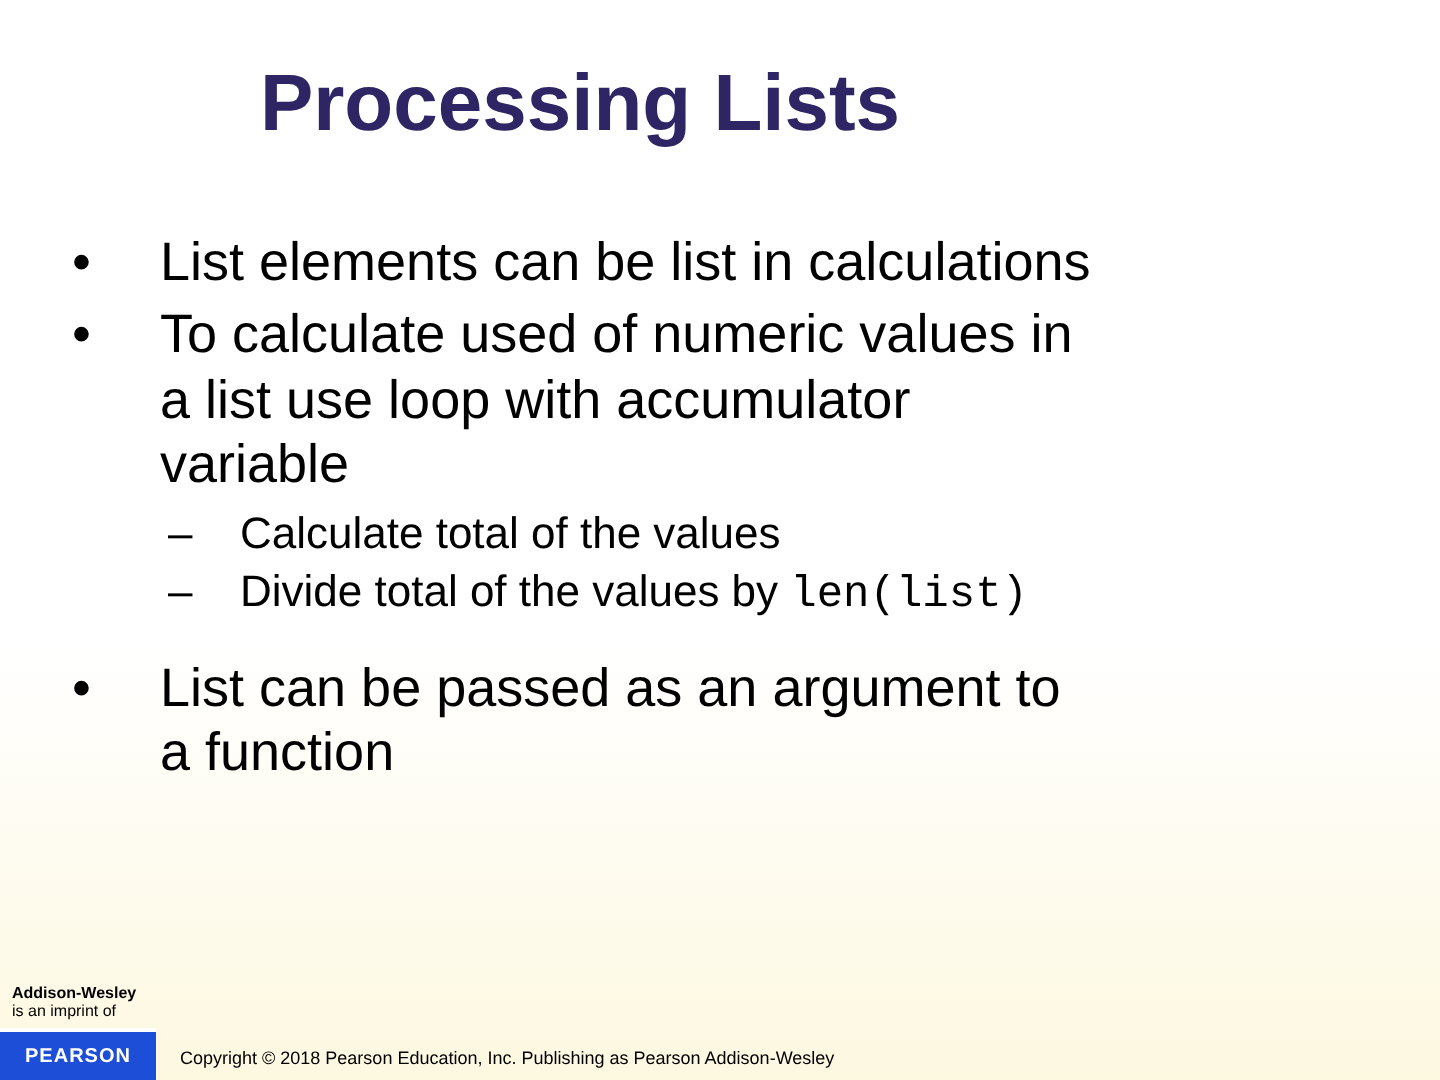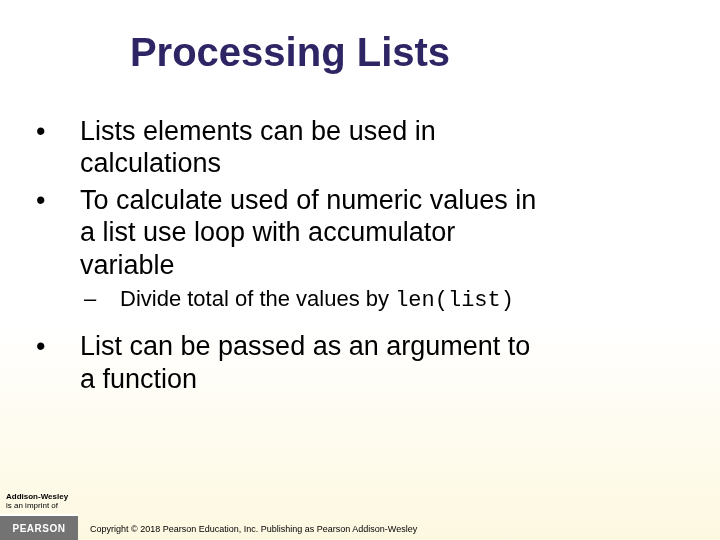--- a/index.html
+++ b/index.html
@@ -67,21 +67,21 @@
     color: #000;
     font-family: Arial, sans-serif;
   }
   .imprint .aw { font-weight: bold; }
   .pearson-logo {
     position: absolute;
     left: 0;
     bottom: 0;
     width: 78px;
     height: 26px;
-    background: #737373;
+    background: #1d4ed8;
     color: #fff;
     font-size: 10px;
     font-weight: bold;
     letter-spacing: 0.5px;
     display: flex;
     align-items: center;
     justify-content: center;
     border-top: 2px solid #ffffff;
   }
   .copyright {
@@ -95,28 +95,31 @@
 </head>
 <body>
 
 <div class="slide">
 
   <h1 class="title">Processing Lists</h1>
 
   <div class="bullets">
 
     <div class="l1">
-      <span class="dot">•</span><span>Lists elements can be used in calculations</span>
+      <span class="dot">•</span><span>List elements can be list in calculations</span>
     </div>
 
     <div class="l1">
       <span class="dot">•</span><span>To calculate used of numeric values in a list use loop with accumulator variable</span>
     </div>
 
 
+    <div class="l2">
+      <span class="dash">–</span><span>Calculate total of the values</span>
+    </div>
 
     <div class="l2">
       <span class="dash">–</span><span>Divide total of the values by </span><span class="code">len(list)</span>
     </div>
 
     <div class="l1" style="margin-top:16px">
       <span class="dot">•</span><span>List can be passed as an argument to a function</span>
     </div>
 
   </div>

